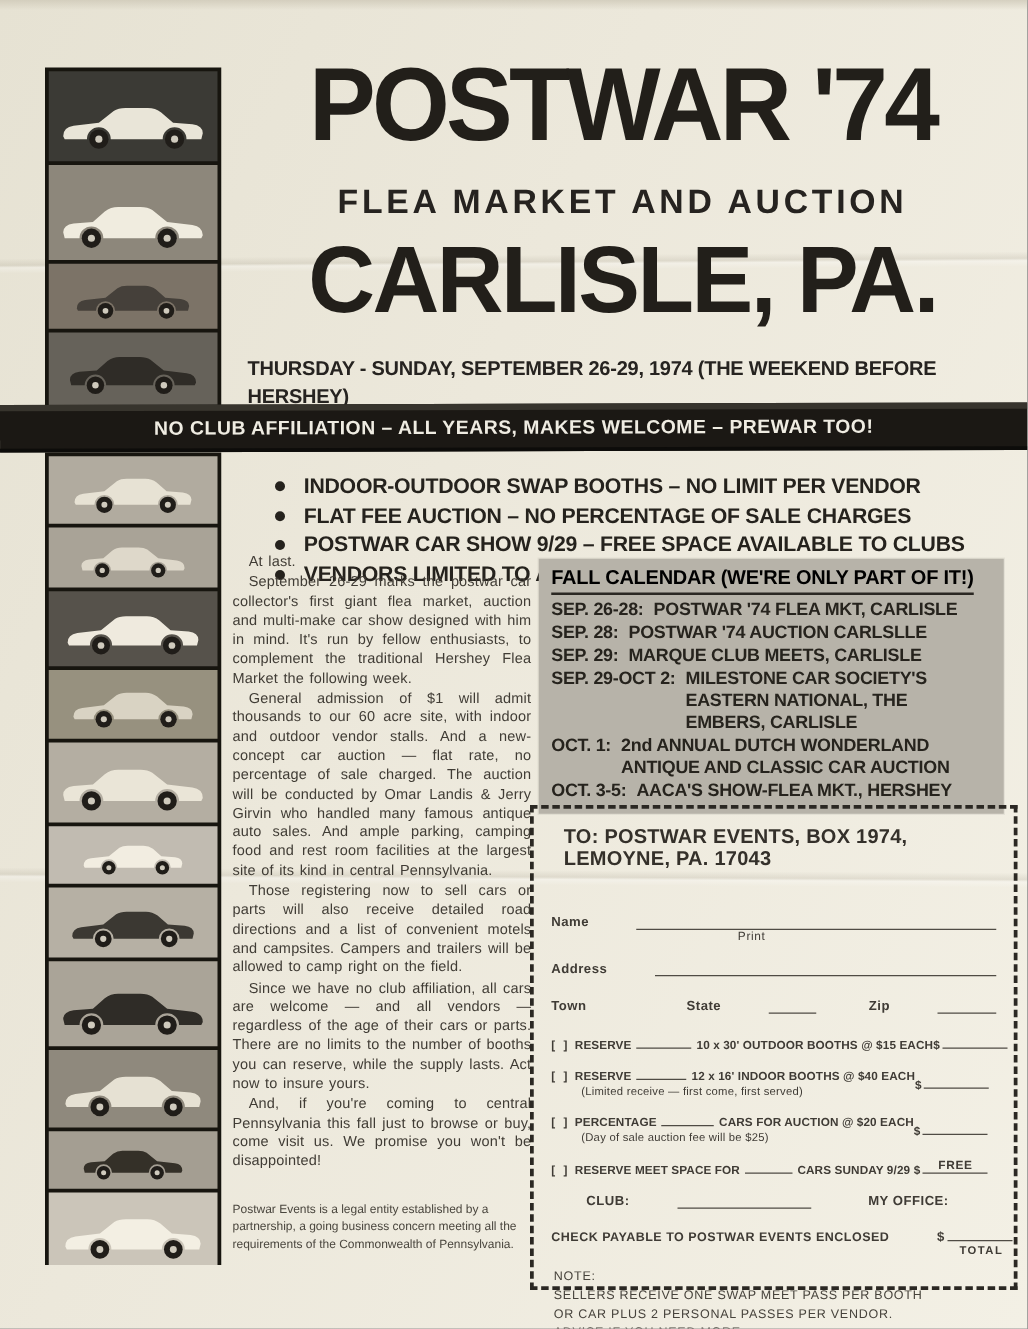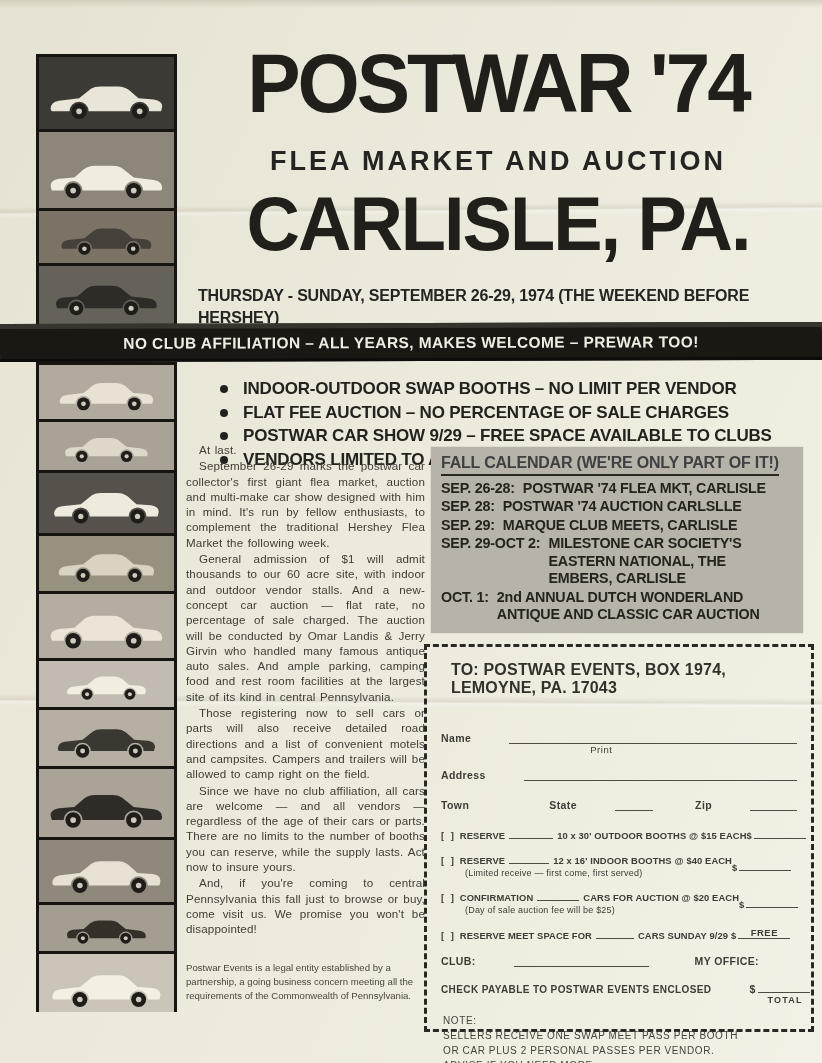--- a/index.html
+++ b/index.html
@@ -48,21 +48,21 @@
   
   .bodycol{position:absolute;left:186px;top:442px;width:239px;}
   .bodycol p{margin:0 0 1px 0;font-size:11.6px;line-height:1.32;text-align:justify;
     text-indent:13px;color:#403c35;letter-spacing:.15px;word-spacing:1px;}
   .legal{position:absolute;left:186px;top:961px;width:248px;margin:0;
     font-size:9.6px;line-height:1.45;color:#4a463e;}
 
   
   .calendar{position:absolute;left:431px;top:447px;width:372px;box-sizing:border-box;
     background:#b7b3a9;padding:7px 10px 8px 10px;box-shadow:0 0 0 1px rgba(0,0,0,.05);}
-  .cal-title{font-size:16px;font-weight:700;letter-spacing:-.2px;color:#404040;
+  .cal-title{font-size:16px;font-weight:700;letter-spacing:-.2px;color:#000000;
     border-bottom:2px solid #2a2722;padding-bottom:2px;margin-bottom:4px;display:inline-block;}
   .cal-entry{display:flex;font-size:14.3px;font-weight:700;letter-spacing:-.2px;
     color:#26231d;line-height:1.22;margin-bottom:1px;}
   .cal-date{white-space:nowrap;margin-right:8px;}
   .cal-event{flex:1;}
 
   
   .coupon{position:absolute;left:424px;top:644px;width:390px;height:388px;box-sizing:border-box;
     border:3px dashed #2b2823;padding:10px 14px 8px 14px;color:#3f3b35;}
   .to-line{font-size:16px;font-weight:700;letter-spacing:.2px;color:#34302a;margin:4px 0 34px 10px;}
@@ -82,21 +82,21 @@
   .order-left{flex:1;white-space:nowrap;}
   .cbox{letter-spacing:2px;margin-right:4px;}
   .oblank{display:inline-block;border-bottom:1px solid #4f4b44;height:9px;margin:0 4px;}
   .osub{font-weight:400;font-size:9px;letter-spacing:.2px;margin:2px 0 0 24px;white-space:normal;}
   .osub:empty{display:none;}
   .order-amt{width:66px;text-align:left;white-space:nowrap;padding-top:0;}
   .amt-blank{display:inline-block;width:52px;border-bottom:1px solid #4f4b44;height:10px;
     position:relative;margin-left:2px;}
   .amt-blank i{font-style:normal;position:absolute;top:-1px;left:0;right:0;text-align:center;
     font-size:9.5px;font-weight:700;letter-spacing:.5px;}
-  .club-row{margin-top:4px;margin-bottom:15px;}
+  .club-row{margin-top:4px;margin-bottom:15px;margin-left:28px;}
   .check-row{margin-bottom:18px;}
   .total-wrap{position:relative;white-space:nowrap;}
   .total-lab{position:absolute;top:13px;left:18px;font-size:9px;letter-spacing:1.2px;font-weight:700;}
   .note-row{display:flex;font-size:10px;font-weight:400;letter-spacing:.6px;color:#47433c;
     margin:0 0 12px 2px;line-height:1.5;flex-direction:column;}
   .note-lab{white-space:nowrap;margin-right:10px;font-weight:400;}
   .note-text{width:300px;}
   .mail-line{text-align:center;font-size:10.5px;font-weight:700;letter-spacing:.5px;color:#332f29;}
 </style>
 </head>
@@ -337,20 +337,24 @@
         <div class="cal-entry">
           <span class="cal-date">SEP. 29-OCT 2:</span>
           <span class="cal-event">MILESTONE CAR SOCIETY'S EASTERN NATIONAL, THE EMBERS, CARLISLE</span>
         </div>
 
         <div class="cal-entry">
           <span class="cal-date">OCT. 1:</span>
           <span class="cal-event">2nd ANNUAL DUTCH WONDERLAND ANTIQUE AND CLASSIC CAR AUCTION</span>
         </div>
 
+        <div class="cal-entry">
+          <span class="cal-date">OCT. 3-5:</span>
+          <span class="cal-event">AACA'S SHOW-FLEA MKT., HERSHEY</span>
+        </div>
       </div>
   </div>
 
   <div class="coupon">
     <div class="to-line">TO: POSTWAR EVENTS, BOX 1974, LEMOYNE, PA. 17043</div>
 
     <div class="f-row name-row">
       <span class="f-label">Name</span>
       <span class="f-blank grow">
           <i class="hint">Print</i>
@@ -388,21 +392,21 @@
             <span class="cbox">[ ]</span><span>RESERVE</span><span class="oblank" style="width: 40px;"></span><span>12 x 16' INDOOR BOOTHS @ $40 EACH</span>
             <div class="osub">(Limited receive — first come, first served)</div>
           </div>
           <div class="order-amt">
             <span>$</span><span class="amt-blank"><i></i></span>
           </div>
         </div>
 
         <div class="order-row">
           <div class="order-left">
-            <span class="cbox">[ ]</span><span>CONFIRMATION</span><span class="oblank" style="width: 42px;"></span><span>CARS FOR AUCTION @ $20 EACH</span>
+            <span class="cbox">[ ]</span><span>PERCENTAGE</span><span class="oblank" style="width: 42px;"></span><span>CARS FOR AUCTION @ $20 EACH</span>
             <div class="osub">(Day of sale auction fee will be $25)</div>
           </div>
           <div class="order-amt">
             <span>$</span><span class="amt-blank"><i></i></span>
           </div>
         </div>
 
         <div class="order-row">
           <div class="order-left">
             <span class="cbox">[ ]</span><span>RESERVE MEET SPACE FOR</span><span class="oblank" style="width: 38px;"></span><span>CARS SUNDAY 9/29</span>

